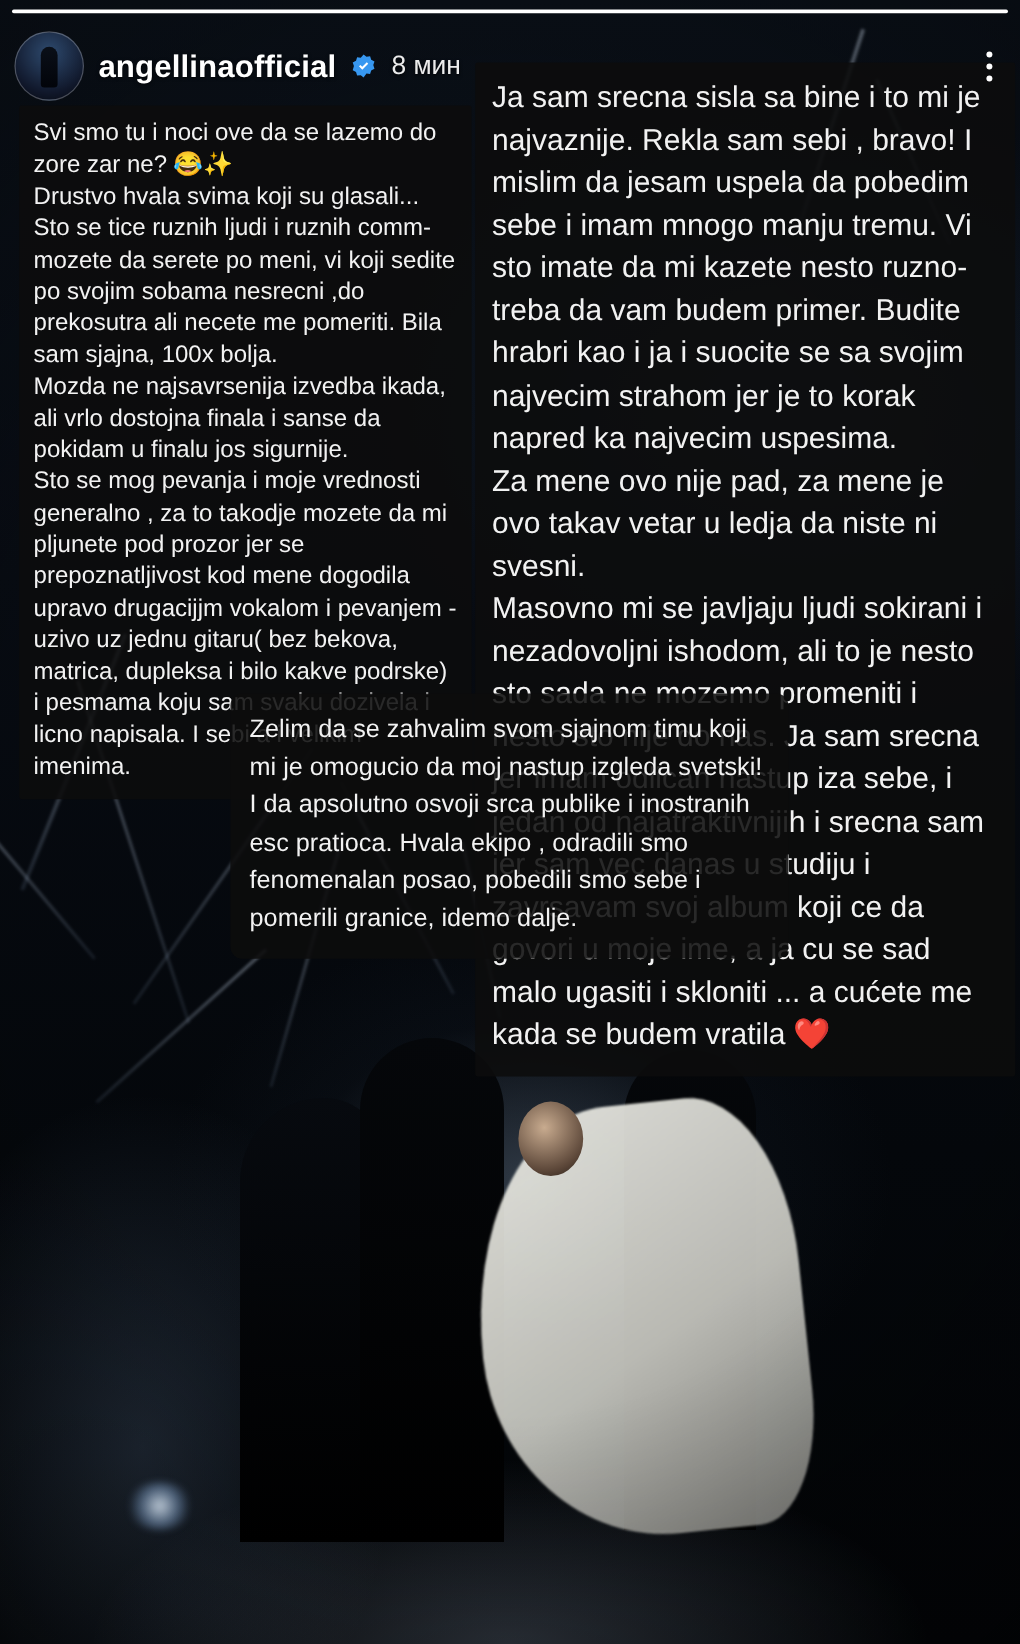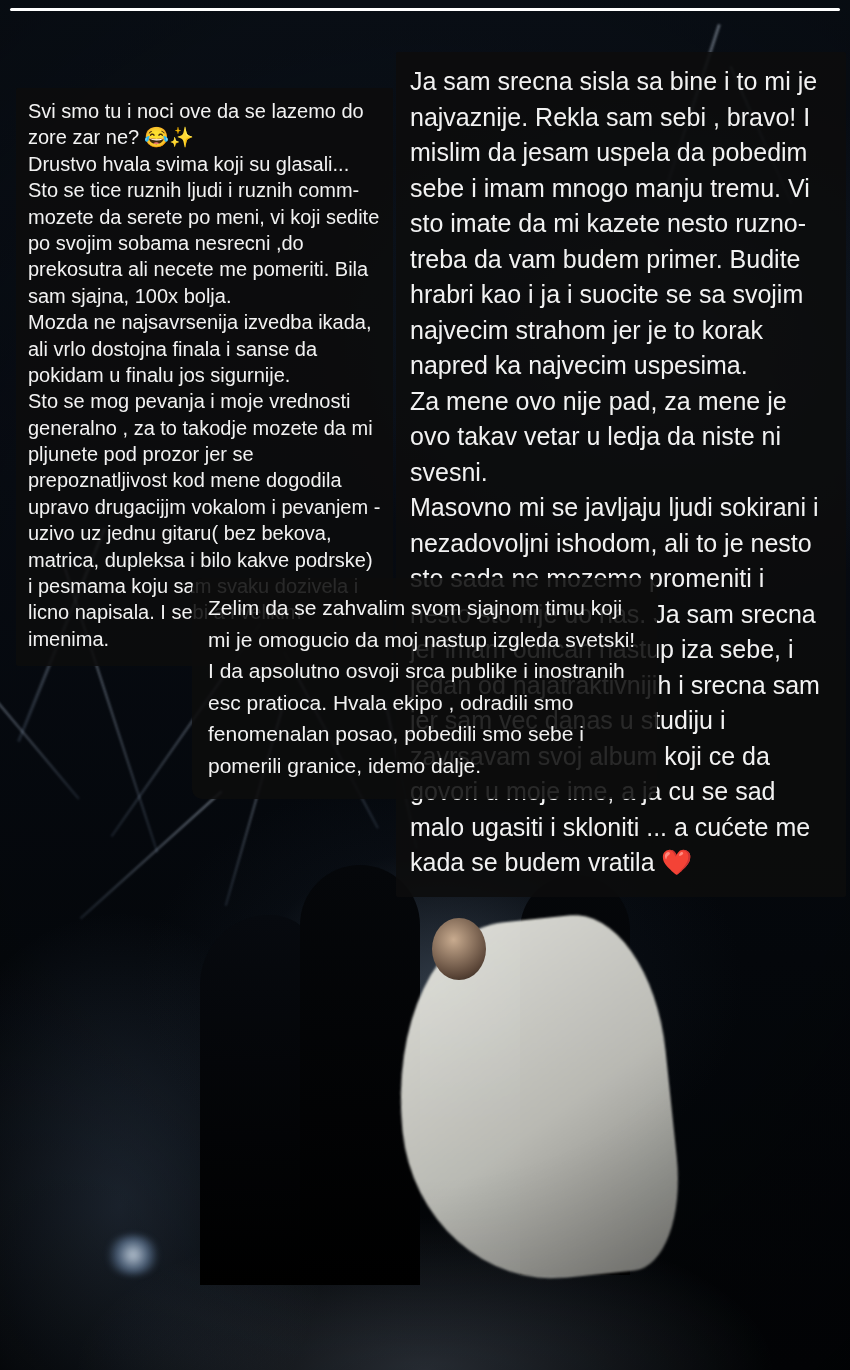--- a/index.html
+++ b/index.html
@@ -223,20 +223,34 @@
     <div class="center-fig"></div>
     <div class="center-head"></div>
     <div class="spot"></div>
     <div class="vignette"></div>
   </div>
 
   <div class="progress-row">
     <div class="progress-seg filled"></div>
   </div>
 
+  <div class="header">
+    <div class="avatar"></div>
+    <div class="username">angellinaofficial</div>
+    <svg class="verified" viewBox="0 0 24 24">
+      <path fill="#3797f0" d="M12 1.5l2.6 2.1 3.3-.4 1 3.2 3 1.6-1.1 3.2 1.1 3.2-3 1.6-1 3.2-3.3-.4L12 22.5l-2.6-2.2-3.3.4-1-3.2-3-1.6L3.2 12 2.1 8.8l3-1.6 1-3.2 3.3.4z"></path>
+      <path fill="#fff" d="M10.8 15.3l-3-3 1.3-1.3 1.7 1.7 4.1-4.1 1.3 1.3z"></path>
+    </svg>
+    <div class="time-ago">8 мин</div>
+    <div class="menu-dots">
+      <i></i>
+        <i></i>
+        <i></i>
+    </div>
+  </div>
 
   <div class="card card-right">Ja sam srecna sisla sa bine i to mi je najvaznije. Rekla sam sebi , bravo! I mislim da jesam uspela da pobedim sebe i imam mnogo manju tremu. Vi sto imate da mi kazete nesto ruzno- treba da vam budem primer. Budite hrabri kao i ja i suocite se sa svojim najvecim strahom jer je to korak napred ka najvecim uspesima.
 Za mene ovo nije pad, za mene je ovo takav vetar u ledja da niste ni svesni.
 Masovno mi se javljaju ljudi sokirani i nezadovoljni ishodom, ali to je nesto sto sada ne mozemo promeniti i nesto sto nije do nas. Ja sam srecna jer imam odlican nastup iza sebe, i jedan od najatraktivnijih i srecna sam jer sam vec danas u studiju i zavrsavam svoj album koji ce da govori u moje ime, a ja cu se sad malo ugasiti i skloniti ... a cućete me kada se budem vratila ❤️</div>
   <div class="card card-left">Svi smo tu i noci ove da se lazemo do zore zar ne? 😂✨
 Drustvo hvala svima koji su glasali...
 Sto se tice ruznih ljudi i ruznih comm- mozete da serete po meni, vi koji sedite po svojim sobama nesrecni ,do prekosutra ali necete me pomeriti. Bila sam sjajna, 100x bolja.
 Mozda ne najsavrsenija izvedba ikada, ali vrlo dostojna finala i sanse da pokidam u finalu jos sigurnije.
 Sto se mog pevanja i moje vrednosti generalno , za to takodje mozete da mi pljunete pod prozor jer se prepoznatljivost kod mene dogodila upravo drugacijjm vokalom i pevanjem - uzivo uz jednu gitaru( bez bekova, matrica, dupleksa i bilo kakve podrske) i pesmama koju sam svaku dozivela i licno napisala. I sebi a i velikim imenima.</div>
   <div class="card card-bottom">Zelim da se zahvalim svom sjajnom timu koji mi je omogucio da moj nastup izgleda svetski! I da apsolutno osvoji srca publike i inostranih esc pratioca. Hvala ekipo , odradili smo fenomenalan posao, pobedili smo sebe i pomerili granice, idemo dalje.</div>

